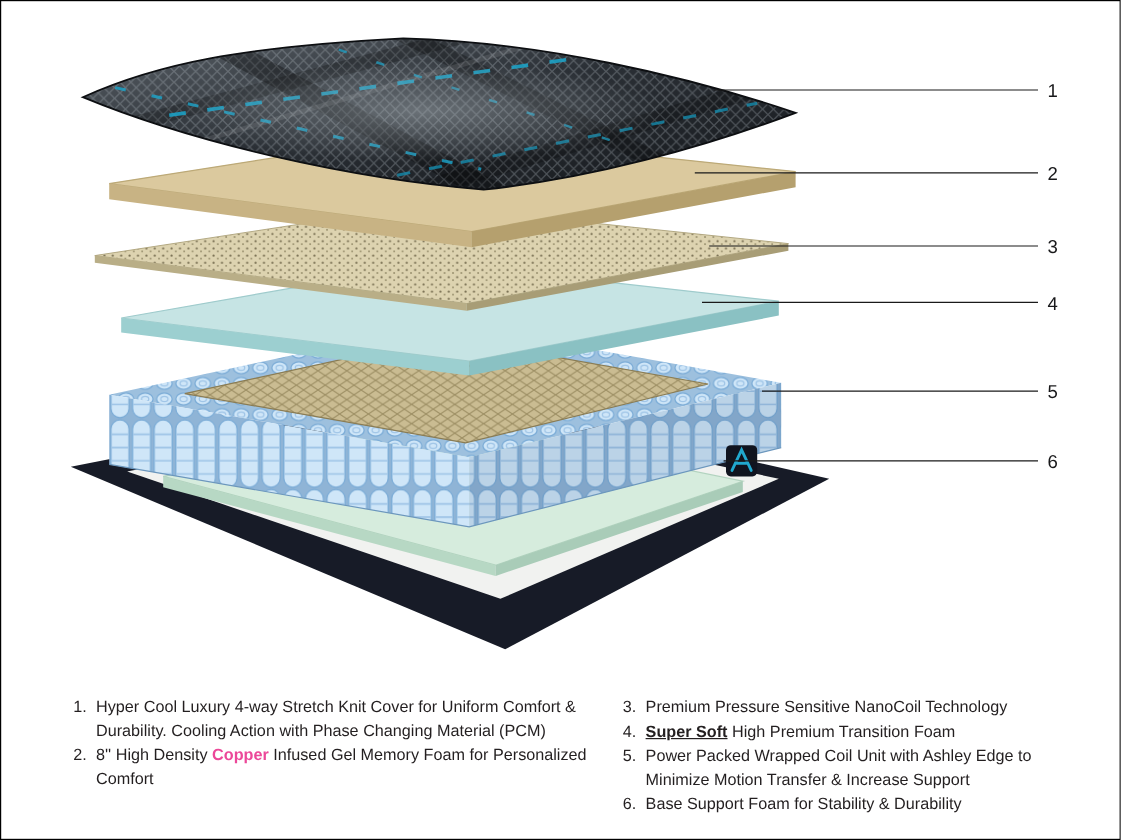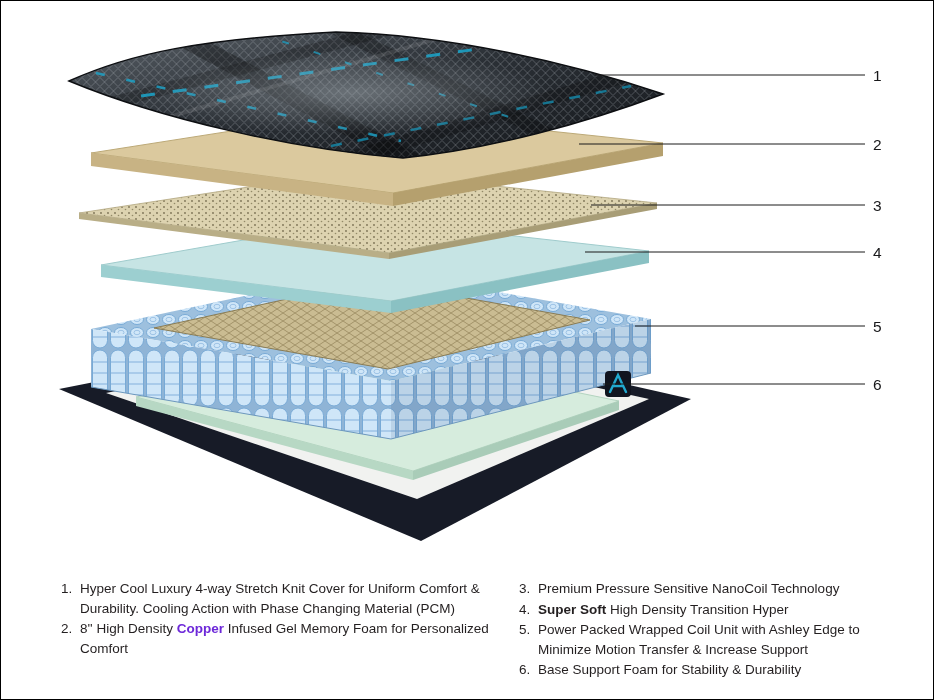--- a/index.html
+++ b/index.html
@@ -10,22 +10,22 @@
   .stage-svg{position:absolute;top:0;left:0;}
   .legend{
     position:absolute;left:0;top:578px;width:100%;display:flex;
     color:#231f20;font-size:13.5px;line-height:1.45;
   }
   .col-left{margin-left:60px;width:446px;}
   .col-right{margin-left:12px;width:372px;}
   .legend-item{display:flex;margin-bottom:1px;}
   .legend-item .num{flex:0 0 19px;}
   .legend-item .txt{flex:1;}
-  .copper{color:#6d28d9;font-weight:bold;}
-  .bold{font-weight:bold;}
+  .copper{color:#ec4899;font-weight:bold;}
+  .bold{font-weight:bold;text-decoration:underline;}
   .callout-num{font-size:15.5px;fill:#18181a;}
 </style>
 </head>
 <body>
 
 <div class="frame">
 
   <svg class="stage-svg" width="932" height="565" viewBox="0 0 932 565">
     <defs>
       <linearGradient id="coverG" x1="0" y1="0" x2="1" y2="1">
@@ -154,21 +154,21 @@
         <span class="txt"><span>8'' High Density </span><span class="copper">Copper</span><span> Infused Gel Memory Foam for Personalized Comfort</span></span>
       </div>
     </div>
     <div class="col-right">
       <div class="legend-item">
         <span class="num">3.</span>
         <span class="txt">Premium Pressure Sensitive NanoCoil Technology</span>
       </div>
       <div class="legend-item">
         <span class="num">4.</span>
-        <span class="txt"><span class="bold">Super Soft</span><span> High Density Transition Hyper</span></span>
+        <span class="txt"><span class="bold">Super Soft</span><span> High Premium Transition Foam</span></span>
       </div>
       <div class="legend-item">
         <span class="num">5.</span>
         <span class="txt">Power Packed Wrapped Coil Unit with Ashley Edge to Minimize Motion Transfer &amp; Increase Support</span>
       </div>
       <div class="legend-item">
         <span class="num">6.</span>
         <span class="txt">Base Support Foam for Stability &amp; Durability</span>
       </div>
     </div>

